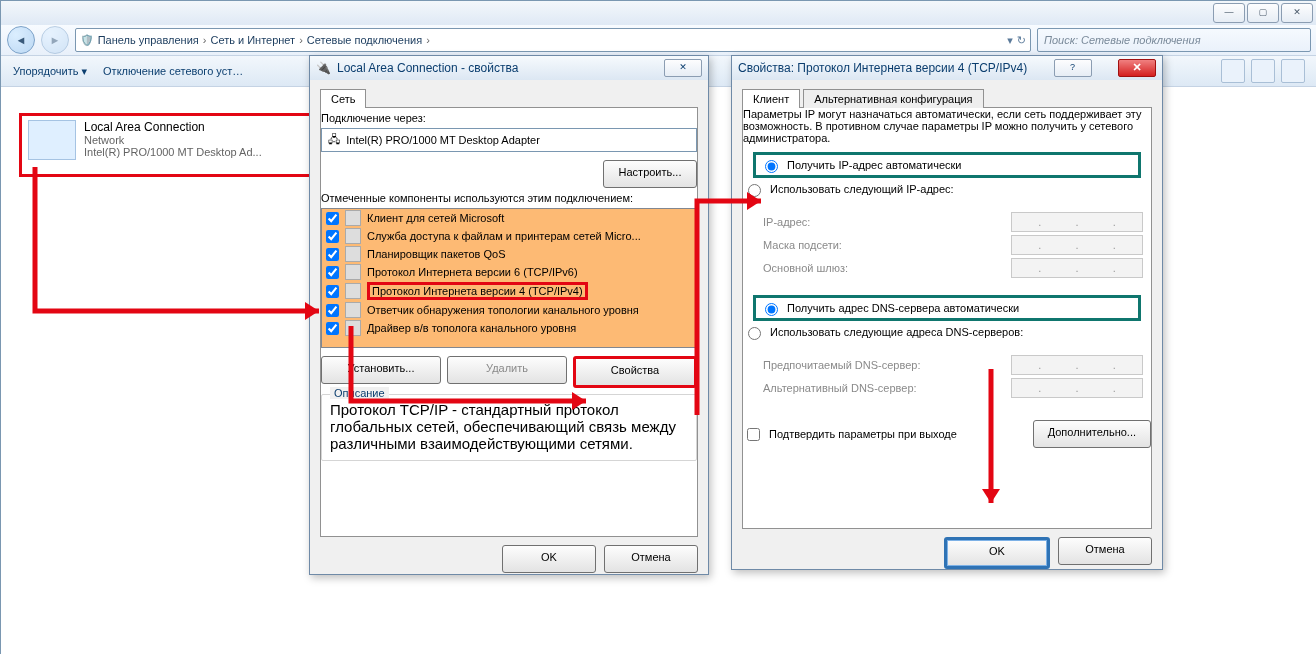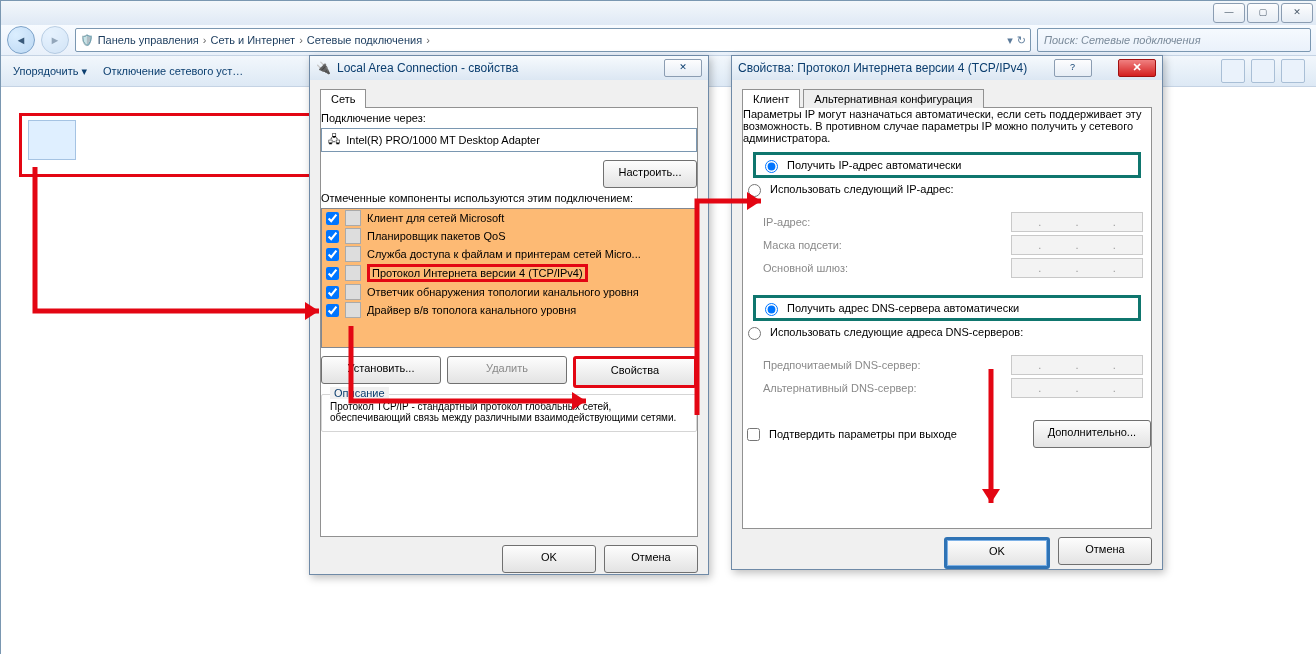--- a/index.html
+++ b/index.html
@@ -90,20 +90,25 @@
     <span>Отключение сетевого уст…</span>
     <div class="tool-right">
       <div class="tool-ico"></div>
       <div class="tool-ico"></div>
       <div class="tool-ico"></div>
     </div>
   </div>
 
   <div class="conn-item">
     <div class="ico"></div>
+    <div>
+      <div class="conn-name">Local Area Connection</div>
+      <div class="conn-sub">Network</div>
+      <div class="conn-sub">Intel(R) PRO/1000 MT Desktop Ad...</div>
+    </div>
   </div>
 
   <svg class="arrow" style="left:28px;top:160px;width:330px;height:180px" viewBox="0 0 330 180">
     <path d="M6 6 V150 H290" stroke="#e30613" stroke-width="5" fill="none"></path>
     <path d="M290 150 l-14 -9 v18 z" fill="#e30613"></path>
   </svg>
   <svg class="arrow" style="left:345px;top:320px;width:260px;height:100px" viewBox="0 0 260 100">
     <path d="M5 5 V80 H240" stroke="#e30613" stroke-width="5" fill="none"></path>
     <path d="M240 80 l-14 -9 v18 z" fill="#e30613"></path>
   </svg>
@@ -137,26 +142,31 @@
           <label class="fld">Отмеченные компоненты используются этим подключением:</label>
           <div class="complist">
             <div class="comp-row">
                 <input type="checkbox" checked="" style="">
                 <span class="comp-ico"></span>
                 <span>Клиент для сетей Microsoft</span>
               </div>
             <div class="comp-row">
                 <input type="checkbox" checked="" style="">
                 <span class="comp-ico"></span>
+                <span>Служба доступа к файлам и принтерам сетей Micro...</span>
+              </div>
+            <div class="comp-row">
+                <input type="checkbox" checked="" style="">
+                <span class="comp-ico"></span>
                 <span>Планировщик пакетов QoS</span>
               </div>
             <div class="comp-row">
                 <input type="checkbox" checked="" style="">
                 <span class="comp-ico"></span>
-                <span>Служба доступа к файлам и принтерам сетей Micro...</span>
+                <span>Протокол Интернета версии 6 (TCP/IPv6)</span>
               </div>
             <div class="comp-row">
                 <input type="checkbox" checked="" style="">
                 <span class="comp-ico"></span>
                 <span class="hl-svc">Протокол Интернета версии 4 (TCP/IPv4)</span>
               </div>
             <div class="comp-row">
                 <input type="checkbox" checked="" style="">
                 <span class="comp-ico"></span>
                 <span>Ответчик обнаружения топологии канального уровня</span>
@@ -167,21 +177,21 @@
                 <span>Драйвер в/в тополога канального уровня</span>
               </div>
           </div>
           <div class="hl-install">
             <div class="btn" style="flex:1">Установить...</div>
             <div class="btn disabled" style="flex:1">Удалить</div>
             <div class="btn red-box" style="flex:1">Свойства</div>
           </div>
           <div class="group group-ncontain">
             <span class="group-title">Описание</span>
-            <div style="font-size:10px">Протокол TCP/IP - стандартный протокол глобальных сетей, обеспечивающий связь между различными взаимодействующими сетями.</div>
+            <div style="font-size:15px">Протокол TCP/IP - стандартный протокол глобальных сетей, обеспечивающий связь между различными взаимодействующими сетями.</div>
           </div>
         </div>
       </div>
       <div class="btn-row">
         <div class="btn">OK</div>
         <div class="btn">Отмена</div>
       </div>
     </div>
   </div>
 

